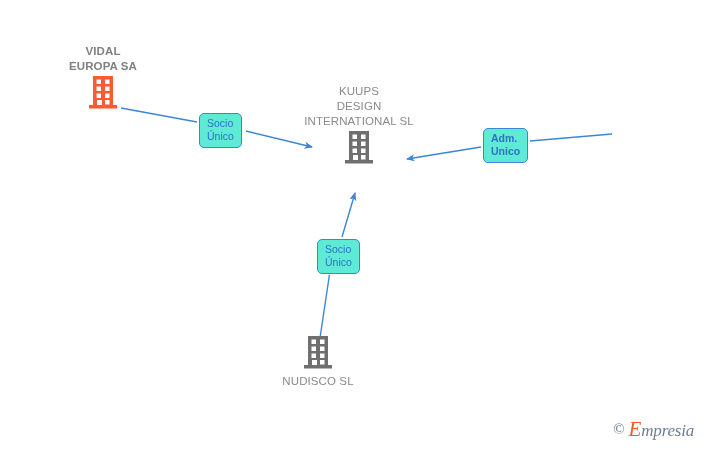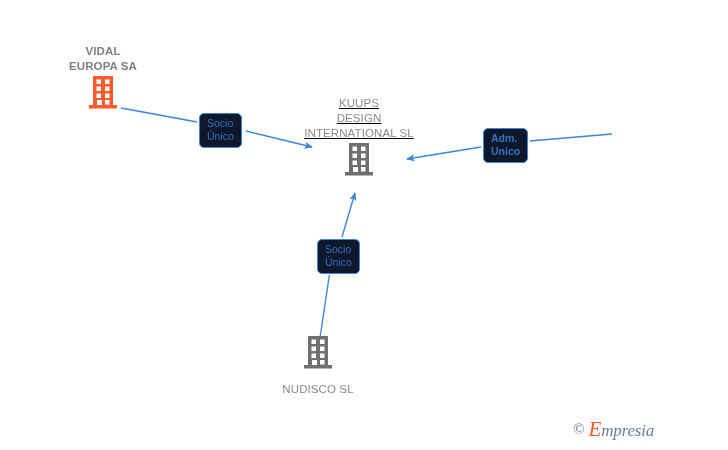--- a/index.html
+++ b/index.html
@@ -9,20 +9,21 @@
   }
   body {
     font-family: "Liberation Sans", sans-serif;
   }
   #graph-canvas {
     position: relative;
     width: 662px;
     height: 450px;
     background: #ffffff;
     overflow: hidden;
+    padding-left: 40px;
   }
   #edges-layer {
     position: absolute;
     left: 0;
     top: 0;
     width: 728px;
     height: 450px;
   }
   .node {
     position: absolute;
@@ -40,21 +41,21 @@
     color: #808080;
   }
   .node-icon {
     display: block;
     margin: 0 auto;
   }
   .edge-label {
     position: absolute;
     border: 1px solid #3c86d8;
     border-radius: 5px;
-    background: #0f172a;
+    background: #5eead4;
     color: #2f72c4;
     font-size: 10.5px;
     line-height: 13px;
     padding: 3px 7px 4px 7px;
     white-space: pre-line;
     text-align: left;
     box-shadow: 0 0 0 1px rgba(255,255,255,0.9);
   }
   #watermark {
     position: absolute;
@@ -118,21 +119,21 @@
         <rect x="8.5" y="12.5" width="4.5" height="4.5" fill="#ffffff"></rect>
         <rect x="17" y="12.5" width="4.5" height="4.5" fill="#ffffff"></rect>
         <rect x="8.5" y="19.5" width="4.5" height="4.5" fill="#ffffff"></rect>
         <rect x="17" y="19.5" width="4.5" height="4.5" fill="#ffffff"></rect>
         <rect x="9" y="26" width="5" height="5" fill="#ffffff"></rect>
         <rect x="17" y="26" width="4.5" height="4.5" fill="#ffffff"></rect>
       </svg>
     </span>
   </div>
 
-  <div class="node" style="left:279px; top:96px; width:160px;text-decoration:underline;">
+  <div class="node" style="left:279px; top:84px; width:160px;">
     <div class="node-label">KUUPS
 DESIGN
 INTERNATIONAL SL</div>
     <span class="node-icon">
       <svg width="30" height="36" viewBox="0 0 30 36" xmlns="http://www.w3.org/2000/svg">
         <rect x="5" y="2" width="20" height="29" fill="#6f6f6f"></rect>
         <rect x="1" y="31" width="28" height="3.5" fill="#6f6f6f"></rect>
         <rect x="8.5" y="5.5" width="4.5" height="4.5" fill="#ffffff"></rect>
         <rect x="17" y="5.5" width="4.5" height="4.5" fill="#ffffff"></rect>
         <rect x="8.5" y="12.5" width="4.5" height="4.5" fill="#ffffff"></rect>
@@ -154,21 +155,21 @@
         <rect x="8.5" y="5.5" width="4.5" height="4.5" fill="#ffffff"></rect>
         <rect x="17" y="5.5" width="4.5" height="4.5" fill="#ffffff"></rect>
         <rect x="8.5" y="12.5" width="4.5" height="4.5" fill="#ffffff"></rect>
         <rect x="17" y="12.5" width="4.5" height="4.5" fill="#ffffff"></rect>
         <rect x="8.5" y="19.5" width="4.5" height="4.5" fill="#ffffff"></rect>
         <rect x="17" y="19.5" width="4.5" height="4.5" fill="#ffffff"></rect>
         <rect x="9" y="26" width="5" height="5" fill="#ffffff"></rect>
         <rect x="17" y="26" width="4.5" height="4.5" fill="#ffffff"></rect>
       </svg>
     </span>
-    <div class="node-label" style="margin-top:8px;">NUDISCO SL</div>
+    <div class="node-label" style="margin-top:0;">NUDISCO SL</div>
   </div>
 
   <div class="edge-label" style="left:199px; top:113px;">Socio
 Único</div>
 
   <div class="edge-label" style="left:483px; top:128px;font-weight:bold;">Adm.
 Unico</div>
 
   <div class="edge-label" style="left:317px; top:239px;">Socio
 Único</div>

